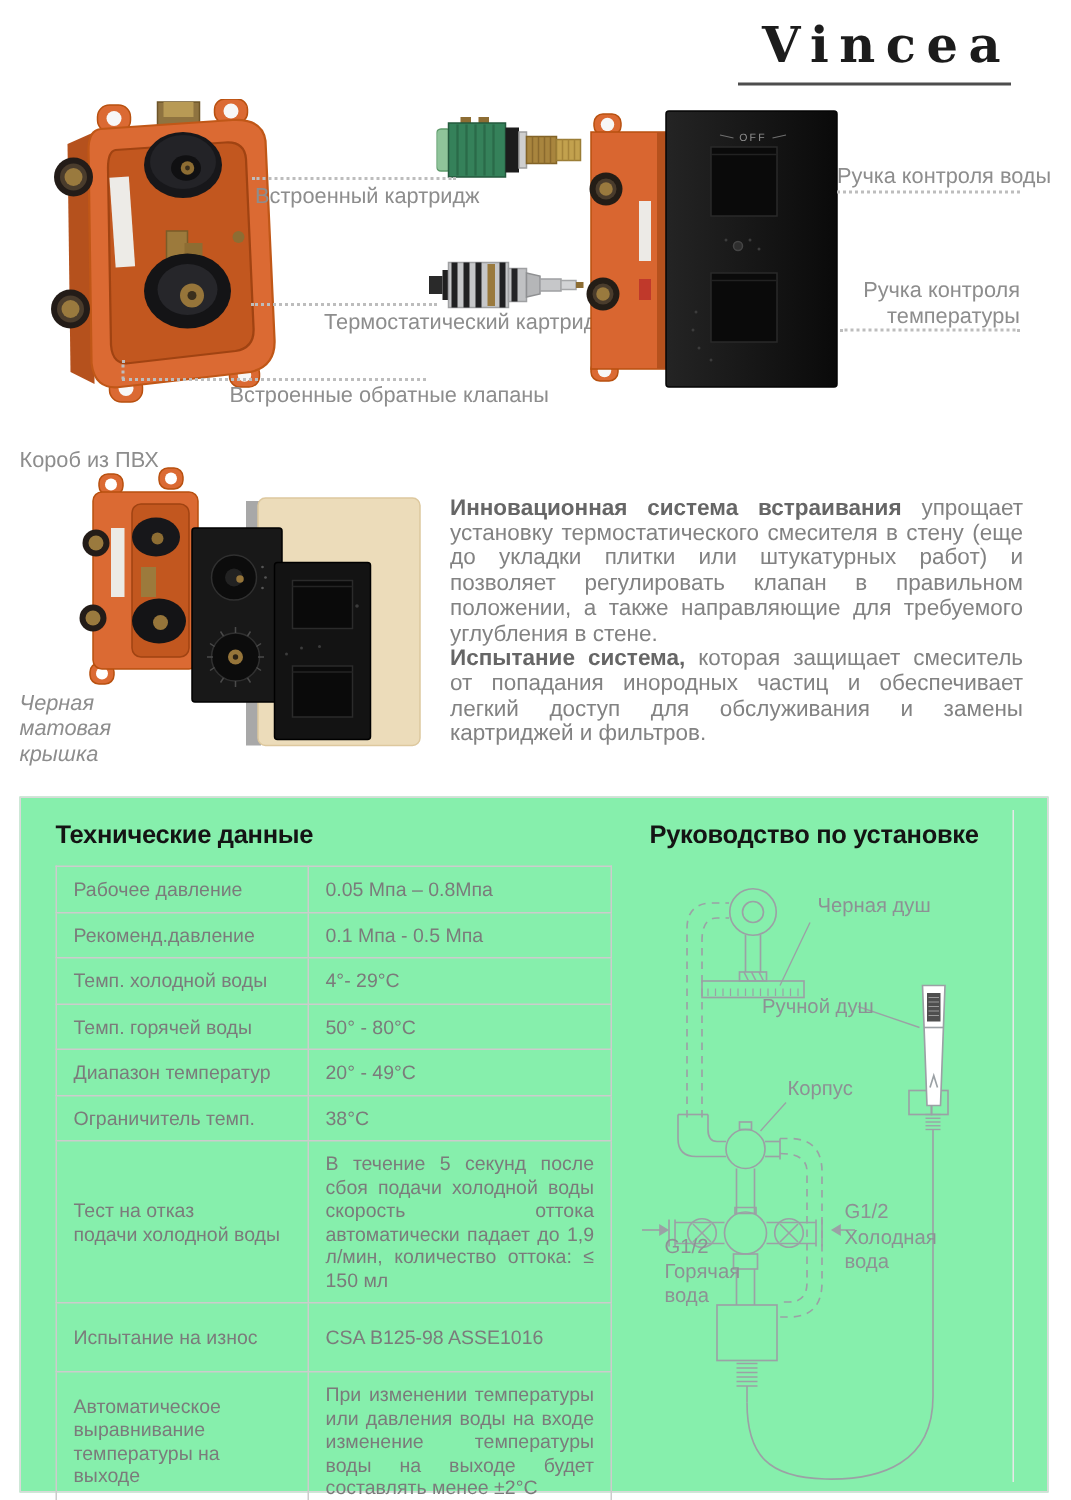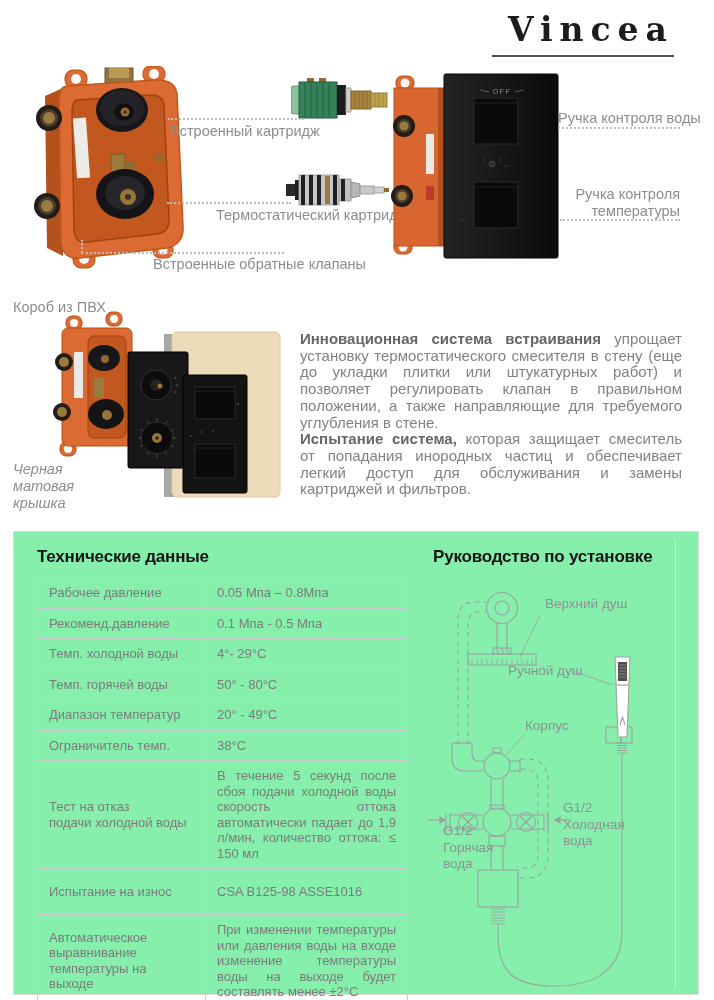--- a/index.html
+++ b/index.html
@@ -430,21 +430,21 @@
       </g>
 
       <g stroke-width="0.9">
         <line x1="120" y1="40" x2="100" y2="82"></line>
         <line x1="152" y1="96" x2="193" y2="110"></line>
         <line x1="104" y1="160" x2="87" y2="179"></line>
       </g>
     </svg>
   </div>
 
-  <div class="diaglabel" style="left:545px;top:596px;">Верхний душ</div>
+  <div class="diaglabel" style="left:545px;top:596px;">Черная душ</div>
   <div class="diaglabel" style="left:508px;top:663px;">Ручной душ</div>
   <div class="diaglabel" style="left:525px;top:718px;">Корпус</div>
   <div class="diaglabel" style="left:563px;top:800px;">G1/2</div>
   <div class="diaglabel" style="left:563px;top:817px;width:72px;">Холодная вода</div>
   <div class="diaglabel" style="left:443px;top:823px;">G1/2</div>
   <div class="diaglabel" style="left:443px;top:840px;width:64px;">Горячая вода</div>
 
 </div>
 
 </body></html>

